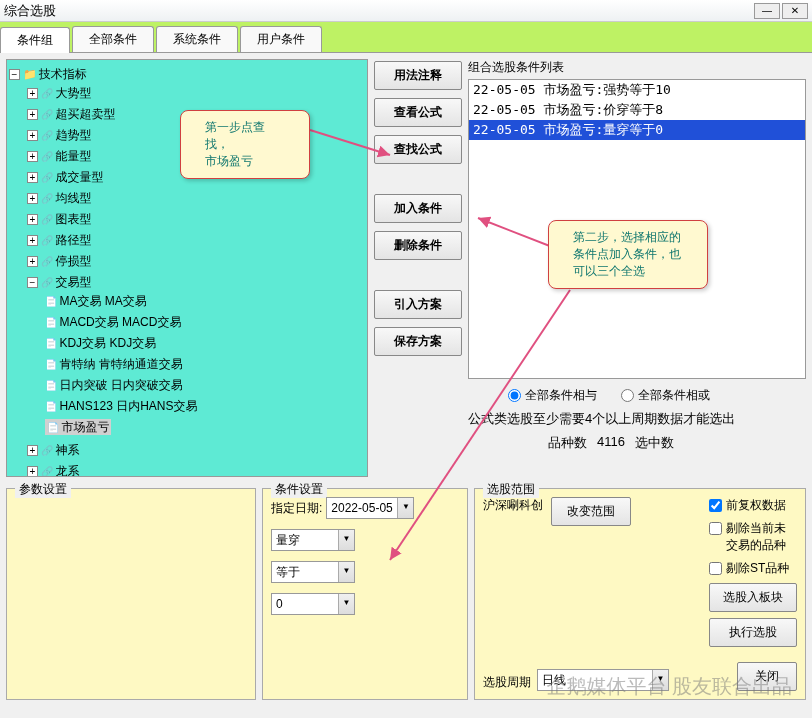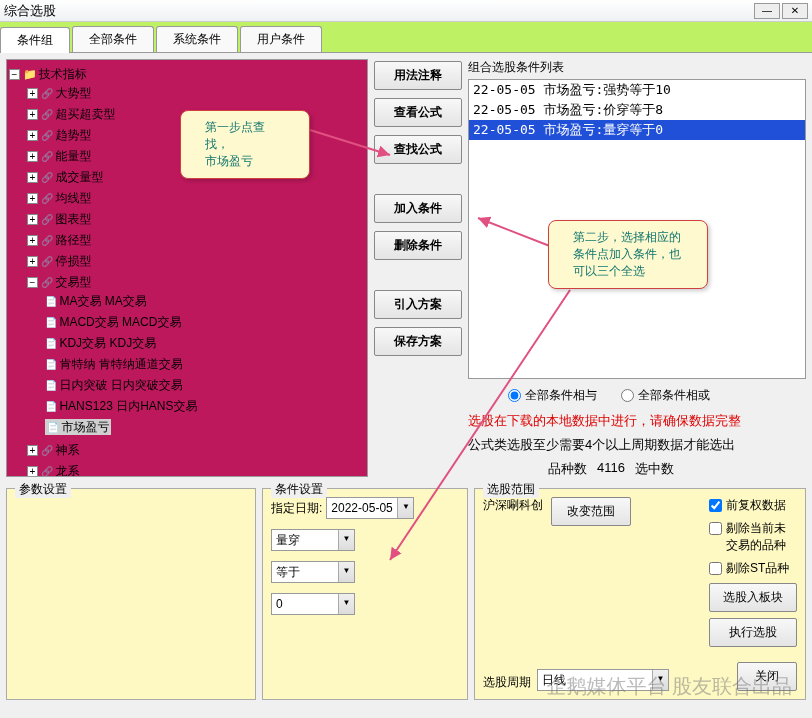--- a/index.html
+++ b/index.html
@@ -5,21 +5,21 @@
 * { box-sizing: border-box; margin: 0; padding: 0; }
 body { font-family: "Microsoft YaHei", SimSun, sans-serif; font-size: 12px; background: #f0f0f0; width: 812px; height: 718px; overflow: hidden; position: relative; }
 .titlebar { height: 22px; background: linear-gradient(#fff,#eef1f3); border-bottom: 1px solid #ccc; display: flex; align-items: center; padding: 0 4px; }
 .titlebar .title { flex: 1; font-size: 13px; }
 .titlebar .wbtn { width: 26px; height: 16px; margin-left: 2px; border: 1px solid #999; background: #eee; font-size: 10px; text-align: center; line-height: 14px; }
 .tabs { display: flex; border-bottom: 1px solid #999; background: #bef264; padding-top: 4px; }
 .tab { padding: 4px 16px; border: 1px solid #999; border-bottom: none; background: #f9f9f9; margin-right: 2px; border-radius: 3px 3px 0 0; cursor: pointer; }
 .tab.active { background: #fff; position: relative; top: 1px; }
 .main { display: flex; padding: 6px; gap: 6px; height: 435px; }
 .left-col { width: 362px; display: flex; flex-direction: column; }
-.tree-wrap { border: 1px solid #999; background: #be185d; height: 418px; overflow-y: auto; padding: 4px 2px; }
+.tree-wrap { border: 1px solid #999; background: #5eead4; height: 418px; overflow-y: auto; padding: 4px 2px; }
 .tree ul { list-style: none; padding-left: 18px; }
 .tree .tg { display: inline-block; width: 11px; height: 11px; border: 1px solid #888; text-align: center; line-height: 9px; font-size: 10px; margin-right: 3px; background: #fff; }
 .tree .folder::before { content: "📁"; font-size: 11px; margin-right: 2px; }
 .tree .link::before { content: "🔗"; font-size: 10px; margin-right: 2px; opacity: .5; }
 .tree .doc::before { content: "📄"; font-size: 10px; margin-right: 2px; }
 .tree li { padding: 2px 0; white-space: nowrap; }
 .tree .sel { background: #d0d0d0; padding: 1px 2px; }
 .mid-col { width: 88px; display: flex; flex-direction: column; gap: 8px; padding-top: 2px; font-weight: bold; }
 .btn { border: 1px solid #888; background: linear-gradient(#f8f8f8,#e4e4e4); padding: 5px 4px; text-align: center; cursor: pointer; font-size: 12px; border-radius: 2px; }
 .right-col { flex: 1; display: flex; flex-direction: column; }
@@ -124,21 +124,20 @@
     <div class="radios">
       <label class="chk">
           <input type="radio" name="logic" checked="" style="">
           <span>全部条件相与</span>
         </label>
       <label class="chk">
           <input type="radio" name="logic" style="">
           <span>全部条件相或</span>
         </label>
     </div>
-    <div class="warn">选股在下载的本地数据中进行，请确保数据完整</div>
     <div class="info">公式类选股至少需要4个以上周期数据才能选出</div>
     <div class="counts">
       <span>品种数</span>
       <span>4116</span>
       <span>选中数</span>
       <span></span>
     </div>
   </div>
 </div>
 

